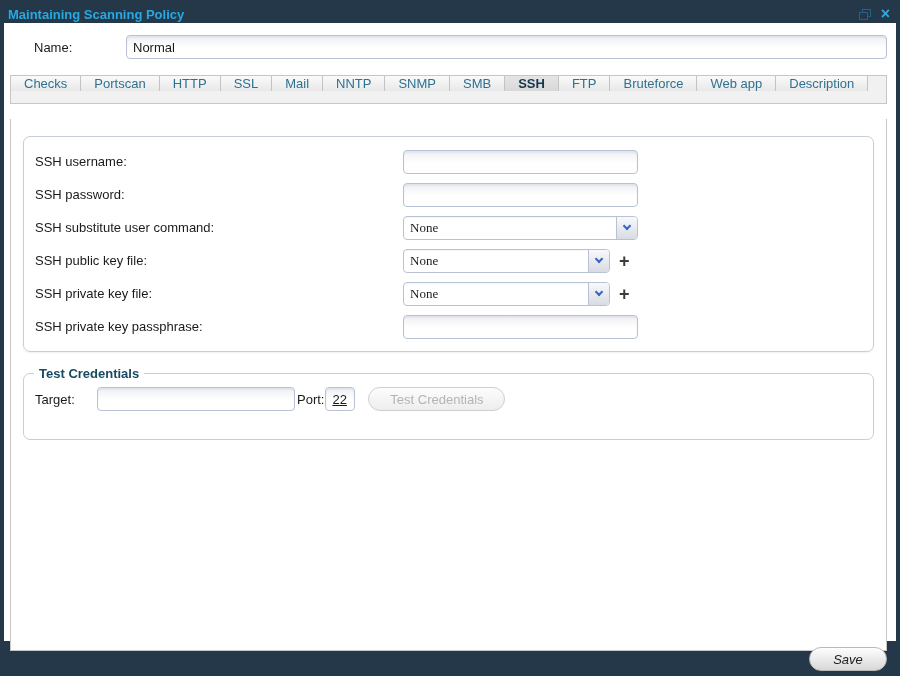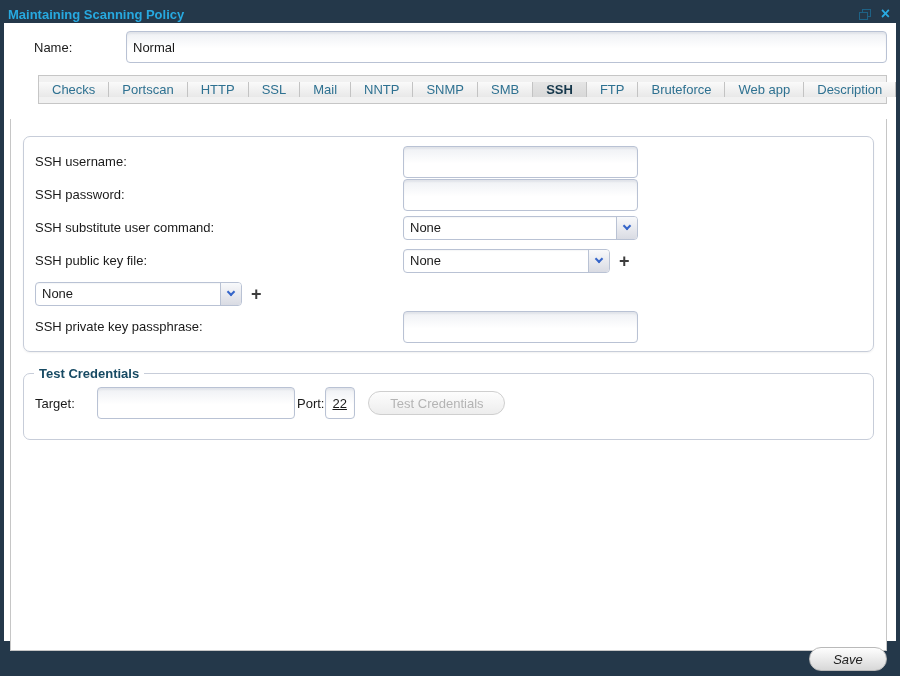--- a/index.html
+++ b/index.html
@@ -43,34 +43,34 @@
     background: #fff;
   }
 
   
   .name-row {
     position: absolute; top: 10px; left: 6px; right: 9px; height: 28px;
     display: flex; align-items: center; margin-left: 24px;
   }
   .name-row label { width: 92px; font-size: 13px; color: #1a1a1a; }
   .tinput {
-    height: 32px; border: 1px solid #b9c2d4; border-radius: 4px;
+    height: 24px; border: 1px solid #b9c2d4; border-radius: 4px;
     background: linear-gradient(#eef0f4, #ffffff 55%);
     box-shadow: inset 0 2px 2px rgba(60,70,100,0.07);
     font-family: "Liberation Sans", sans-serif; font-size: 13px; color: #1a1a1a;
     padding: 0 6px; outline: none;
   }
   .name-row .tinput { flex: 1; }
 
   
   .tabstrip {
     position: absolute; top: 52px; left: 6px; right: 9px; height: 29px;
     border: 1px solid #c6c6c6;
     background: #f1f1f1;
-    display: flex; align-items: center; margin-left: 28px;
+    display: flex; align-items: flex-start;
   }
   .tab {
     display: flex; align-items: center;
     padding: 0 13px;
     font-size: 13px; color: #2e7191;
     background: linear-gradient(#fafafa, #e8e8e8);
     border-right: 1px solid #c3c3c3;
     cursor: pointer; white-space: nowrap;
   }
   .tab.active {
@@ -95,21 +95,21 @@
   .frow { height: 33px; display: flex; align-items: center; }
   .frow > label { width: 368px; font-size: 13px; color: #1a1a1a; }
   .frow .tinput, .frow .select { width: 235px; }
 
   
   .select {
     height: 24px; border: 1px solid #b9c2d4; border-radius: 4px;
     background: #fff; display: flex; align-items: center; cursor: pointer;
     box-shadow: inset 0 1px 1px rgba(60,70,100,0.05);
   }
-  .select .sel-val { flex: 1; font-size: 13px; color: #1a1a1a; padding-left: 6px; }
+  .select .sel-val { flex: 1; font-size: 13px; color: #1a1a1a; padding-left: 6px; font-family: Liberation Serif, serif; }
   .select .sel-btn {
     width: 21px; align-self: stretch;
     border-left: 1px solid #b9c2d4; border-radius: 0 3px 3px 0;
     background: linear-gradient(#f8f9fb, #d9dbe3);
     display: flex; align-items: center; justify-content: center;
   }
   .chev {
     display: inline-block; width: 6px; height: 6px;
     border: solid #3565c9; border-width: 0 2px 2px 0;
     transform: rotate(45deg); margin-top: -3px;
@@ -223,20 +223,21 @@
           <div class="select narrow">
             <span class="sel-val">None</span>
             <span class="sel-btn">
                 <i class="chev"></i>
               </span>
           </div>
           <span class="plus-btn">+</span>
         </div>
 
         <div class="frow">
+          <label>SSH private key file:</label>
           <div class="select narrow">
             <span class="sel-val">None</span>
             <span class="sel-btn">
                 <i class="chev"></i>
               </span>
           </div>
           <span class="plus-btn">+</span>
         </div>
 
         <div class="frow">

